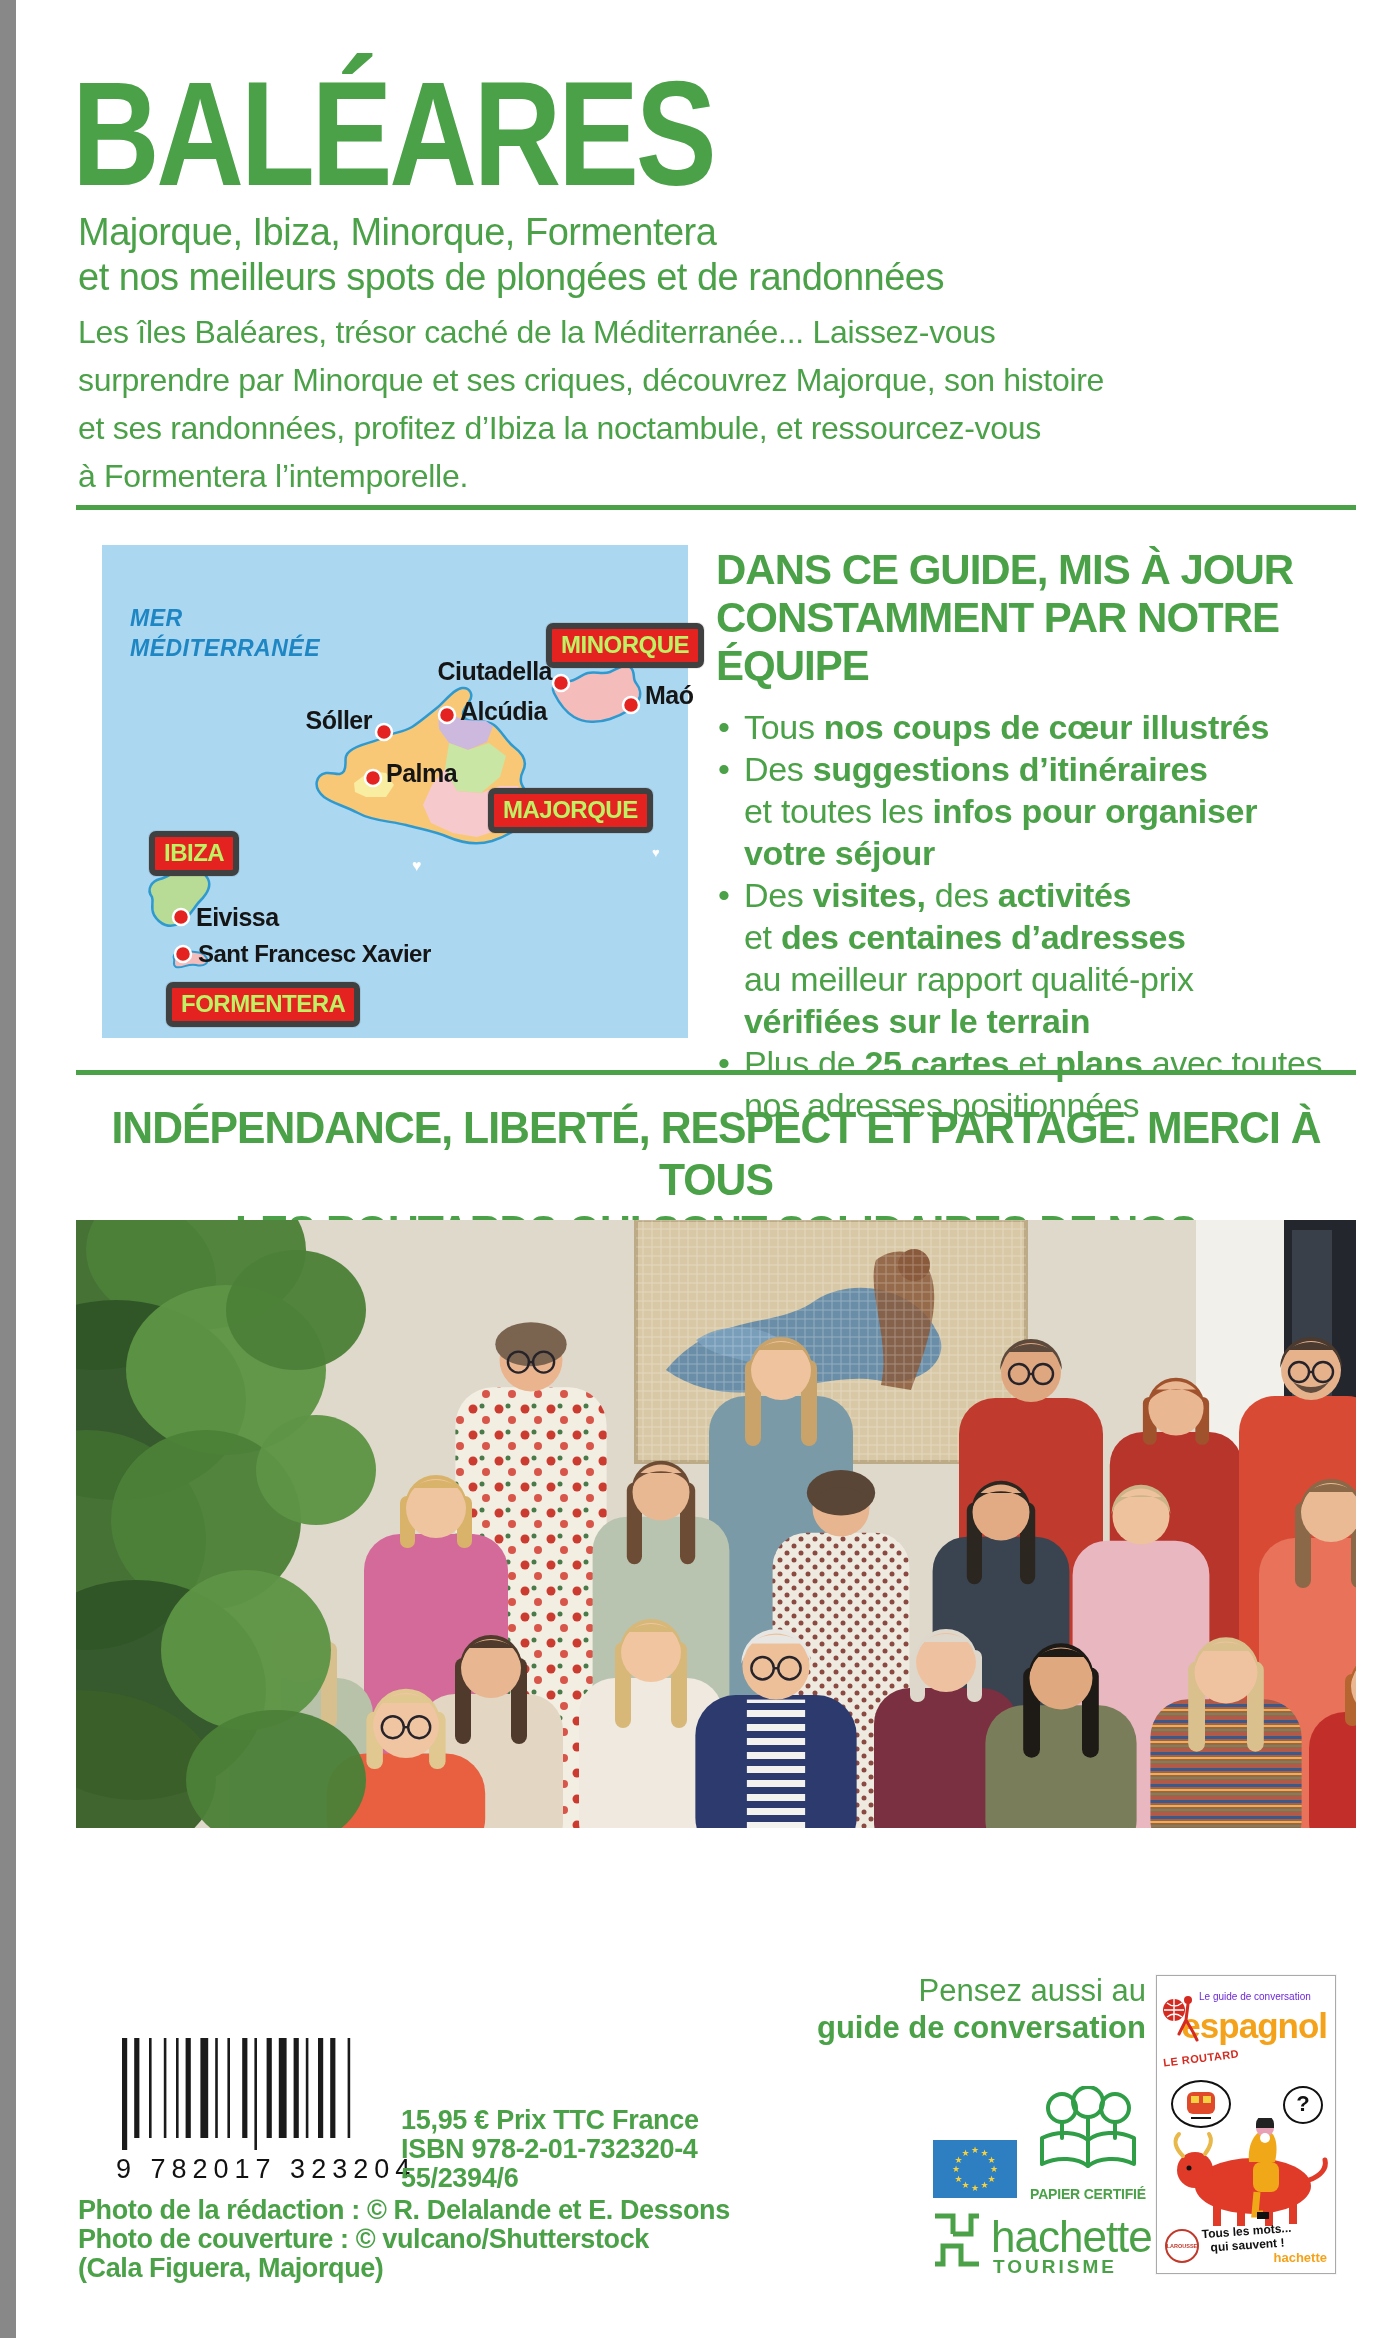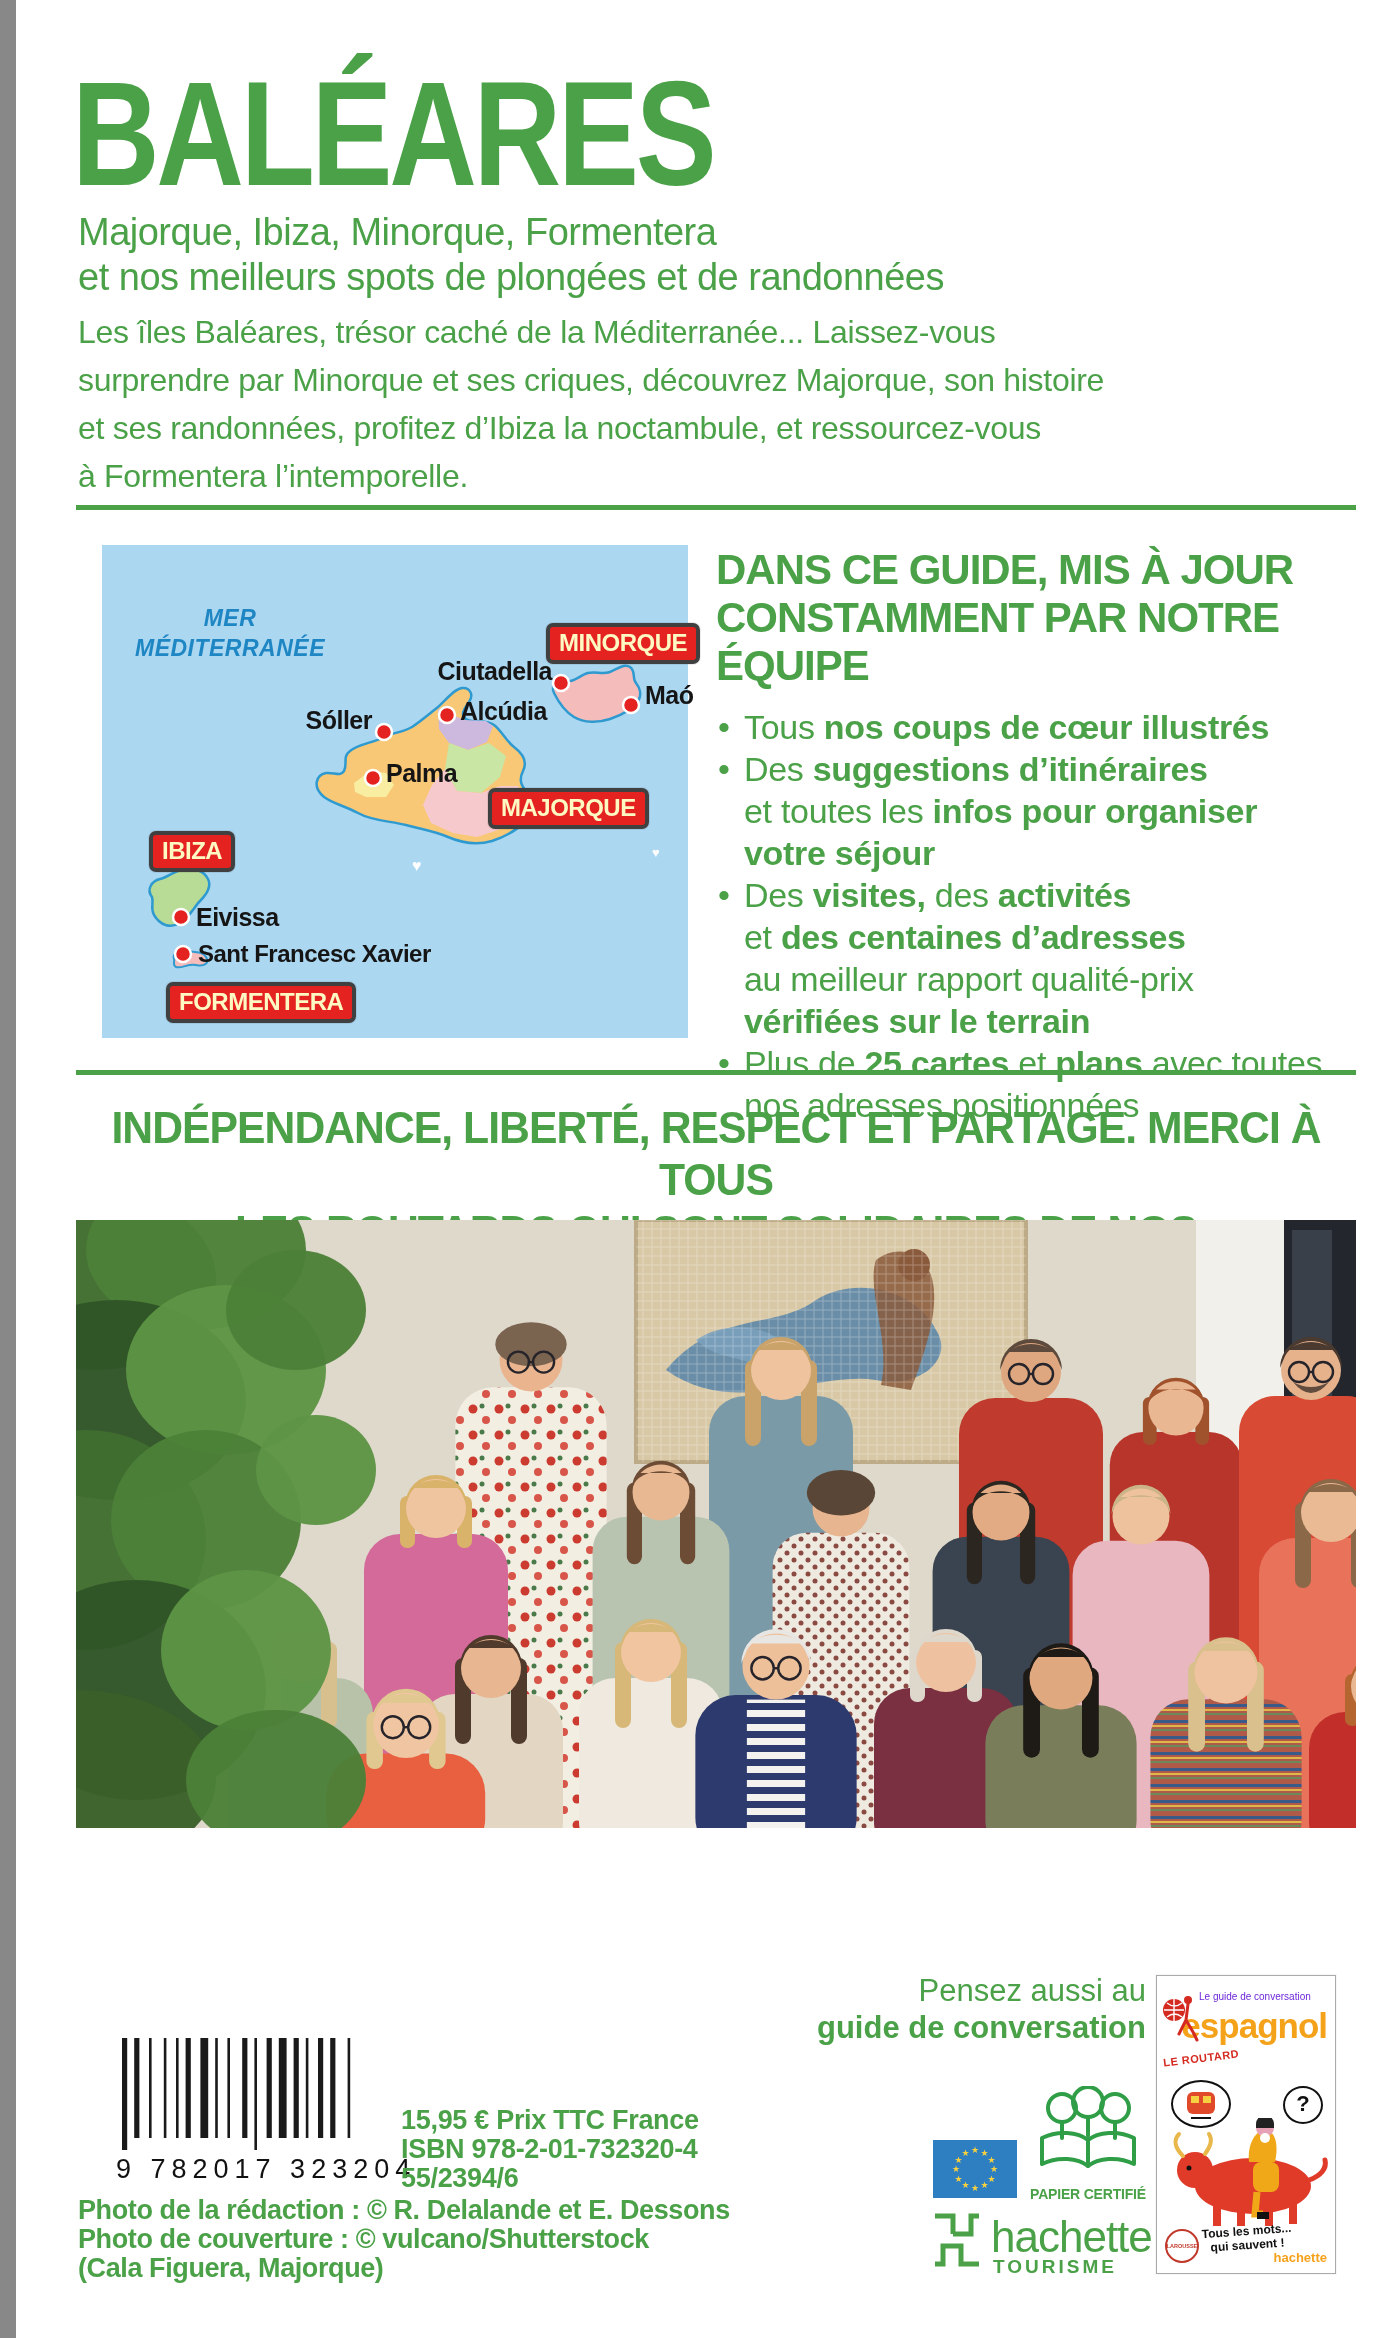--- a/index.html
+++ b/index.html
@@ -11,25 +11,25 @@
   .title{left:56px;top:60px;font-size:148px;font-weight:bold;color:var(--green);
          letter-spacing:-4px;transform:scaleX(.82);transform-origin:left top;line-height:1;}
   .subtitle{left:62px;top:210px;font-size:38px;line-height:45px;color:var(--green);letter-spacing:-.5px;}
   .intro{left:62px;top:308px;font-size:32px;line-height:48px;color:var(--green);letter-spacing:-.3px;}
 
   .rule{left:60px;width:1280px;height:5px;background:var(--green);}
 
   
   .map{left:86px;top:545px;width:586px;height:493px;background:var(--sea);}
   .map svg{position:absolute;left:0;top:0;}
-  .sea-label{left:28px;top:58px;width:200px;text-align:center;font-style:italic;
+  .sea-label{left:28px;top:58px;width:200px;font-style:italic;
              font-size:23px;line-height:30px;color:#1f86c4;font-weight:bold;letter-spacing:.5px;}
   .mcity{position:absolute;font-size:25px;font-weight:bold;color:#151515;white-space:nowrap;letter-spacing:-.5px;}
-  .badge{position:absolute;background:var(--red);color:#fef9c3;font-weight:bold;font-size:24px;
-         padding:2px 9px 3px;border:4px solid #404040;border-radius:7px;letter-spacing:-.5px;
+  .badge{position:absolute;background:var(--red);color:#bef264;font-weight:bold;font-size:24px;
+         padding:2px 9px 3px;border:6px solid #404040;border-radius:7px;letter-spacing:-.5px;
          box-shadow:0 0 0 1px rgba(0,0,0,.08);white-space:nowrap;}
 
   
   .guide{left:700px;top:546px;width:652px;color:var(--green);}
   .guide h2{margin:0;font-size:42px;line-height:48px;letter-spacing:-1px;color:var(--green);}
   .guide ul{margin:16px 0 0;padding:0;list-style:none;}
   .guide li{position:relative;padding-left:28px;font-size:34px;line-height:42px;letter-spacing:-.3px;}
   .guide li:before{content:"•";position:absolute;left:2px;top:0;}
   .guide .b{font-weight:bold;}
 

